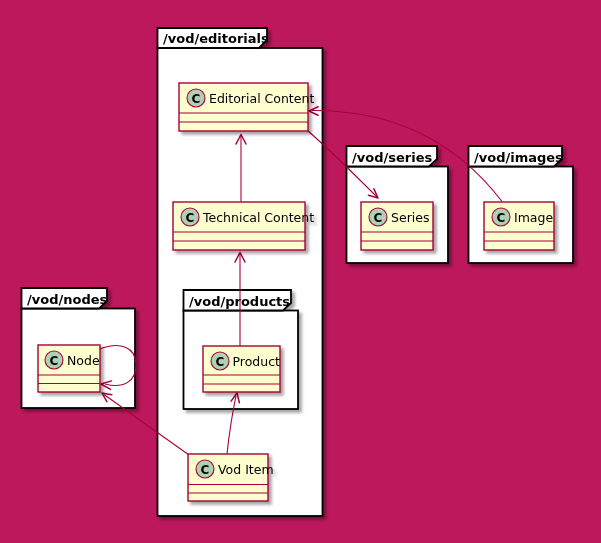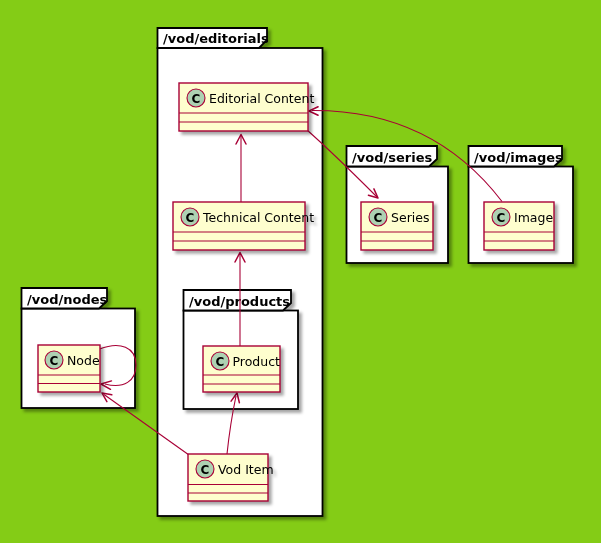--- a/index.html
+++ b/index.html
@@ -5,21 +5,21 @@
   html, body {
     margin: 0;
     padding: 0;
     background: #ffffff;
     font-family: "DejaVu Sans", "Liberation Sans", sans-serif;
   }
   .stage {
     position: relative;
     width: 601px;
     height: 543px;
-    background: #84cc16;
+    background: #be185d;
     overflow: hidden;
   }
   svg { display: block; }
 
   .pkg { filter: drop-shadow(3px 3px 1.5px rgba(0,0,0,0.35)); }
   .cls { filter: drop-shadow(3px 3px 1.5px rgba(0,0,0,0.35)); }
 
   .pkg-body, .pkg-tab { fill: #ffffff; stroke: #000000; stroke-width: 1.8; }
   .pkg-label { font: bold 13px "DejaVu Sans", sans-serif; fill: #000000; }
 

